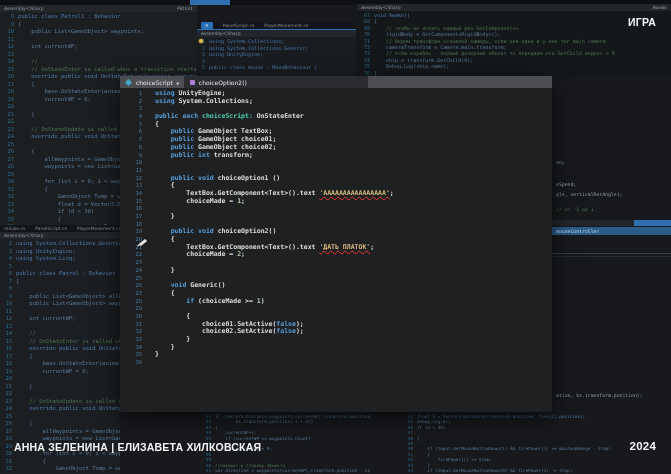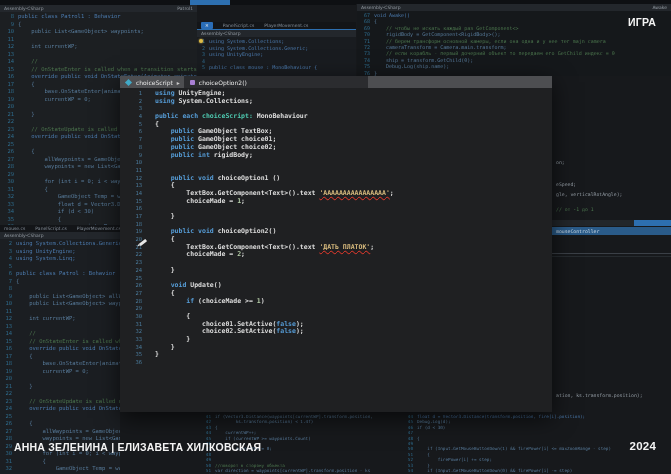--- a/index.html
+++ b/index.html
@@ -228,43 +228,43 @@
       <span class="sep">▸</span>
       <span class="mpill">
         <span class="ic-method"></span>
         <span>choiceOption2()</span>
       </span>
     </div>
     <div class="codearea" id="code">
         <div class="row"><span class="ln">1</span><span class="ct"><span style="color: rgb(86, 156, 214);">using </span><span style="color: rgb(220, 220, 220);">UnityEngine;</span></span></div>
         <div class="row"><span class="ln">2</span><span class="ct"><span style="color: rgb(86, 156, 214);">using </span><span style="color: rgb(220, 220, 220);">System.Collections;</span></span></div>
         <div class="row"><span class="ln">3</span><span class="ct"></span></div>
-        <div class="row"><span class="ln">4</span><span class="ct"><span style="color: rgb(86, 156, 214);">public each </span><span style="color: rgb(78, 201, 176);">choiceScript:</span><span style="color: rgb(220, 220, 220);"> MonoBehaviour</span></span></div>
+        <div class="row"><span class="ln">4</span><span class="ct"><span style="color: rgb(86, 156, 214);">public each </span><span style="color: rgb(78, 201, 176);">choiceScript:</span><span style="color: rgb(220, 220, 220);"> OnStateEnter</span></span></div>
         <div class="row"><span class="ln">5</span><span class="ct"><span style="color: rgb(220, 220, 220);">{</span></span></div>
         <div class="row"><span class="ln">6</span><span class="ct"><span style="color: rgb(220, 220, 220);">    </span><span style="color: rgb(86, 156, 214);">public </span><span style="color: rgb(220, 220, 220);">GameObject TextBox;</span></span></div>
         <div class="row"><span class="ln">7</span><span class="ct"><span style="color: rgb(220, 220, 220);">    </span><span style="color: rgb(86, 156, 214);">public </span><span style="color: rgb(220, 220, 220);">GameObject choice01;</span></span></div>
         <div class="row"><span class="ln">8</span><span class="ct"><span style="color: rgb(220, 220, 220);">    </span><span style="color: rgb(86, 156, 214);">public </span><span style="color: rgb(220, 220, 220);">GameObject choice02;</span></span></div>
-        <div class="row"><span class="ln">9</span><span class="ct"><span style="color: rgb(220, 220, 220);">    </span><span style="color: rgb(86, 156, 214);">public int </span><span style="color: rgb(220, 220, 220);">rigidBody;</span></span></div>
+        <div class="row"><span class="ln">9</span><span class="ct"><span style="color: rgb(220, 220, 220);">    </span><span style="color: rgb(86, 156, 214);">public int </span><span style="color: rgb(220, 220, 220);">transform;</span></span></div>
         <div class="row"><span class="ln">10</span><span class="ct"></span></div>
         <div class="row"><span class="ln">11</span><span class="ct"></span></div>
         <div class="row"><span class="ln">12</span><span class="ct"><span style="color: rgb(220, 220, 220);">    </span><span style="color: rgb(86, 156, 214);">public void </span><span style="color: rgb(220, 220, 220);">choiceOption1 ()</span></span></div>
         <div class="row"><span class="ln">13</span><span class="ct"><span style="color: rgb(220, 220, 220);">    {</span></span></div>
         <div class="row"><span class="ln">14</span><span class="ct"><span style="color: rgb(220, 220, 220);">        </span><span style="color: rgb(220, 220, 220);">TextBox.GetComponent&lt;Text&gt;().text </span><span class="sq" style="color: rgb(215, 186, 125);">'AAAAAAAAAAAAAAAA'</span><span style="color: rgb(220, 220, 220);">;</span></span></div>
         <div class="row"><span class="ln">15</span><span class="ct"><span style="color: rgb(220, 220, 220);">        </span><span style="color: rgb(220, 220, 220);">choiceMade = </span><span style="color: rgb(181, 206, 168);">1</span><span style="color: rgb(220, 220, 220);">;</span></span></div>
         <div class="row"><span class="ln">16</span><span class="ct"></span></div>
         <div class="row"><span class="ln">17</span><span class="ct"><span style="color: rgb(220, 220, 220);">    }</span></span></div>
         <div class="row"><span class="ln">18</span><span class="ct"></span></div>
         <div class="row"><span class="ln">19</span><span class="ct"><span style="color: rgb(220, 220, 220);">    </span><span style="color: rgb(86, 156, 214);">public void </span><span style="color: rgb(220, 220, 220);">choiceOption2()</span></span></div>
         <div class="row"><span class="ln">20</span><span class="ct"><span style="color: rgb(220, 220, 220);">    {</span></span></div>
         <div class="row"><span class="ln">21</span><span class="ct"><span style="color: rgb(220, 220, 220);">        </span><span style="color: rgb(220, 220, 220);">TextBox.GetComponent&lt;Text&gt;().text </span><span class="sq" style="color: rgb(215, 186, 125);">'ДАТЬ ПЛАТОК'</span><span style="color: rgb(220, 220, 220);">;</span></span></div>
         <div class="row"><span class="ln">22</span><span class="ct"><span style="color: rgb(220, 220, 220);">        </span><span style="color: rgb(220, 220, 220);">choiceMade = </span><span style="color: rgb(181, 206, 168);">2</span><span style="color: rgb(220, 220, 220);">;</span></span></div>
         <div class="row"><span class="ln">23</span><span class="ct"></span></div>
         <div class="row"><span class="ln">24</span><span class="ct"><span style="color: rgb(220, 220, 220);">    }</span></span></div>
         <div class="row"><span class="ln">25</span><span class="ct"></span></div>
-        <div class="row"><span class="ln">26</span><span class="ct"><span style="color: rgb(220, 220, 220);">    </span><span style="color: rgb(86, 156, 214); text-align: center;">void </span><span style="color: rgb(220, 220, 220);">Update()</span></span></div>
+        <div class="row"><span class="ln">26</span><span class="ct"><span style="color: rgb(220, 220, 220);">    </span><span style="color: rgb(86, 156, 214); text-align: center;">void </span><span style="color: rgb(220, 220, 220);">Generic()</span></span></div>
         <div class="row"><span class="ln">27</span><span class="ct"><span style="color: rgb(220, 220, 220);">    {</span></span></div>
         <div class="row"><span class="ln">28</span><span class="ct"><span style="color: rgb(220, 220, 220);">        </span><span style="color: rgb(86, 156, 214);">if </span><span style="color: rgb(220, 220, 220);">(choiceMade &gt;= </span><span style="color: rgb(181, 206, 168);">1</span><span style="color: rgb(220, 220, 220);">)</span></span></div>
         <div class="row"><span class="ln">29</span><span class="ct"></span></div>
         <div class="row"><span class="ln">30</span><span class="ct"><span style="color: rgb(220, 220, 220);">        {</span></span></div>
         <div class="row"><span class="ln">31</span><span class="ct"><span style="color: rgb(220, 220, 220);">            </span><span style="color: rgb(220, 220, 220);">choice01.SetActive(</span><span style="color: rgb(86, 156, 214);">false</span><span style="color: rgb(220, 220, 220);">);</span></span></div>
         <div class="row"><span class="ln">32</span><span class="ct"><span style="color: rgb(220, 220, 220);">            </span><span style="color: rgb(220, 220, 220);">choice02.SetActive(</span><span style="color: rgb(86, 156, 214);">false</span><span style="color: rgb(220, 220, 220);">);</span></span></div>
         <div class="row"><span class="ln">33</span><span class="ct"><span style="color: rgb(220, 220, 220);">        }</span></span></div>
         <div class="row"><span class="ln">34</span><span class="ct"><span style="color: rgb(220, 220, 220);">    }</span></span></div>
         <div class="row"><span class="ln">35</span><span class="ct"><span style="color: rgb(220, 220, 220);">}</span></span></div>
         <div class="row"><span class="ln">36</span><span class="ct"></span></div>

